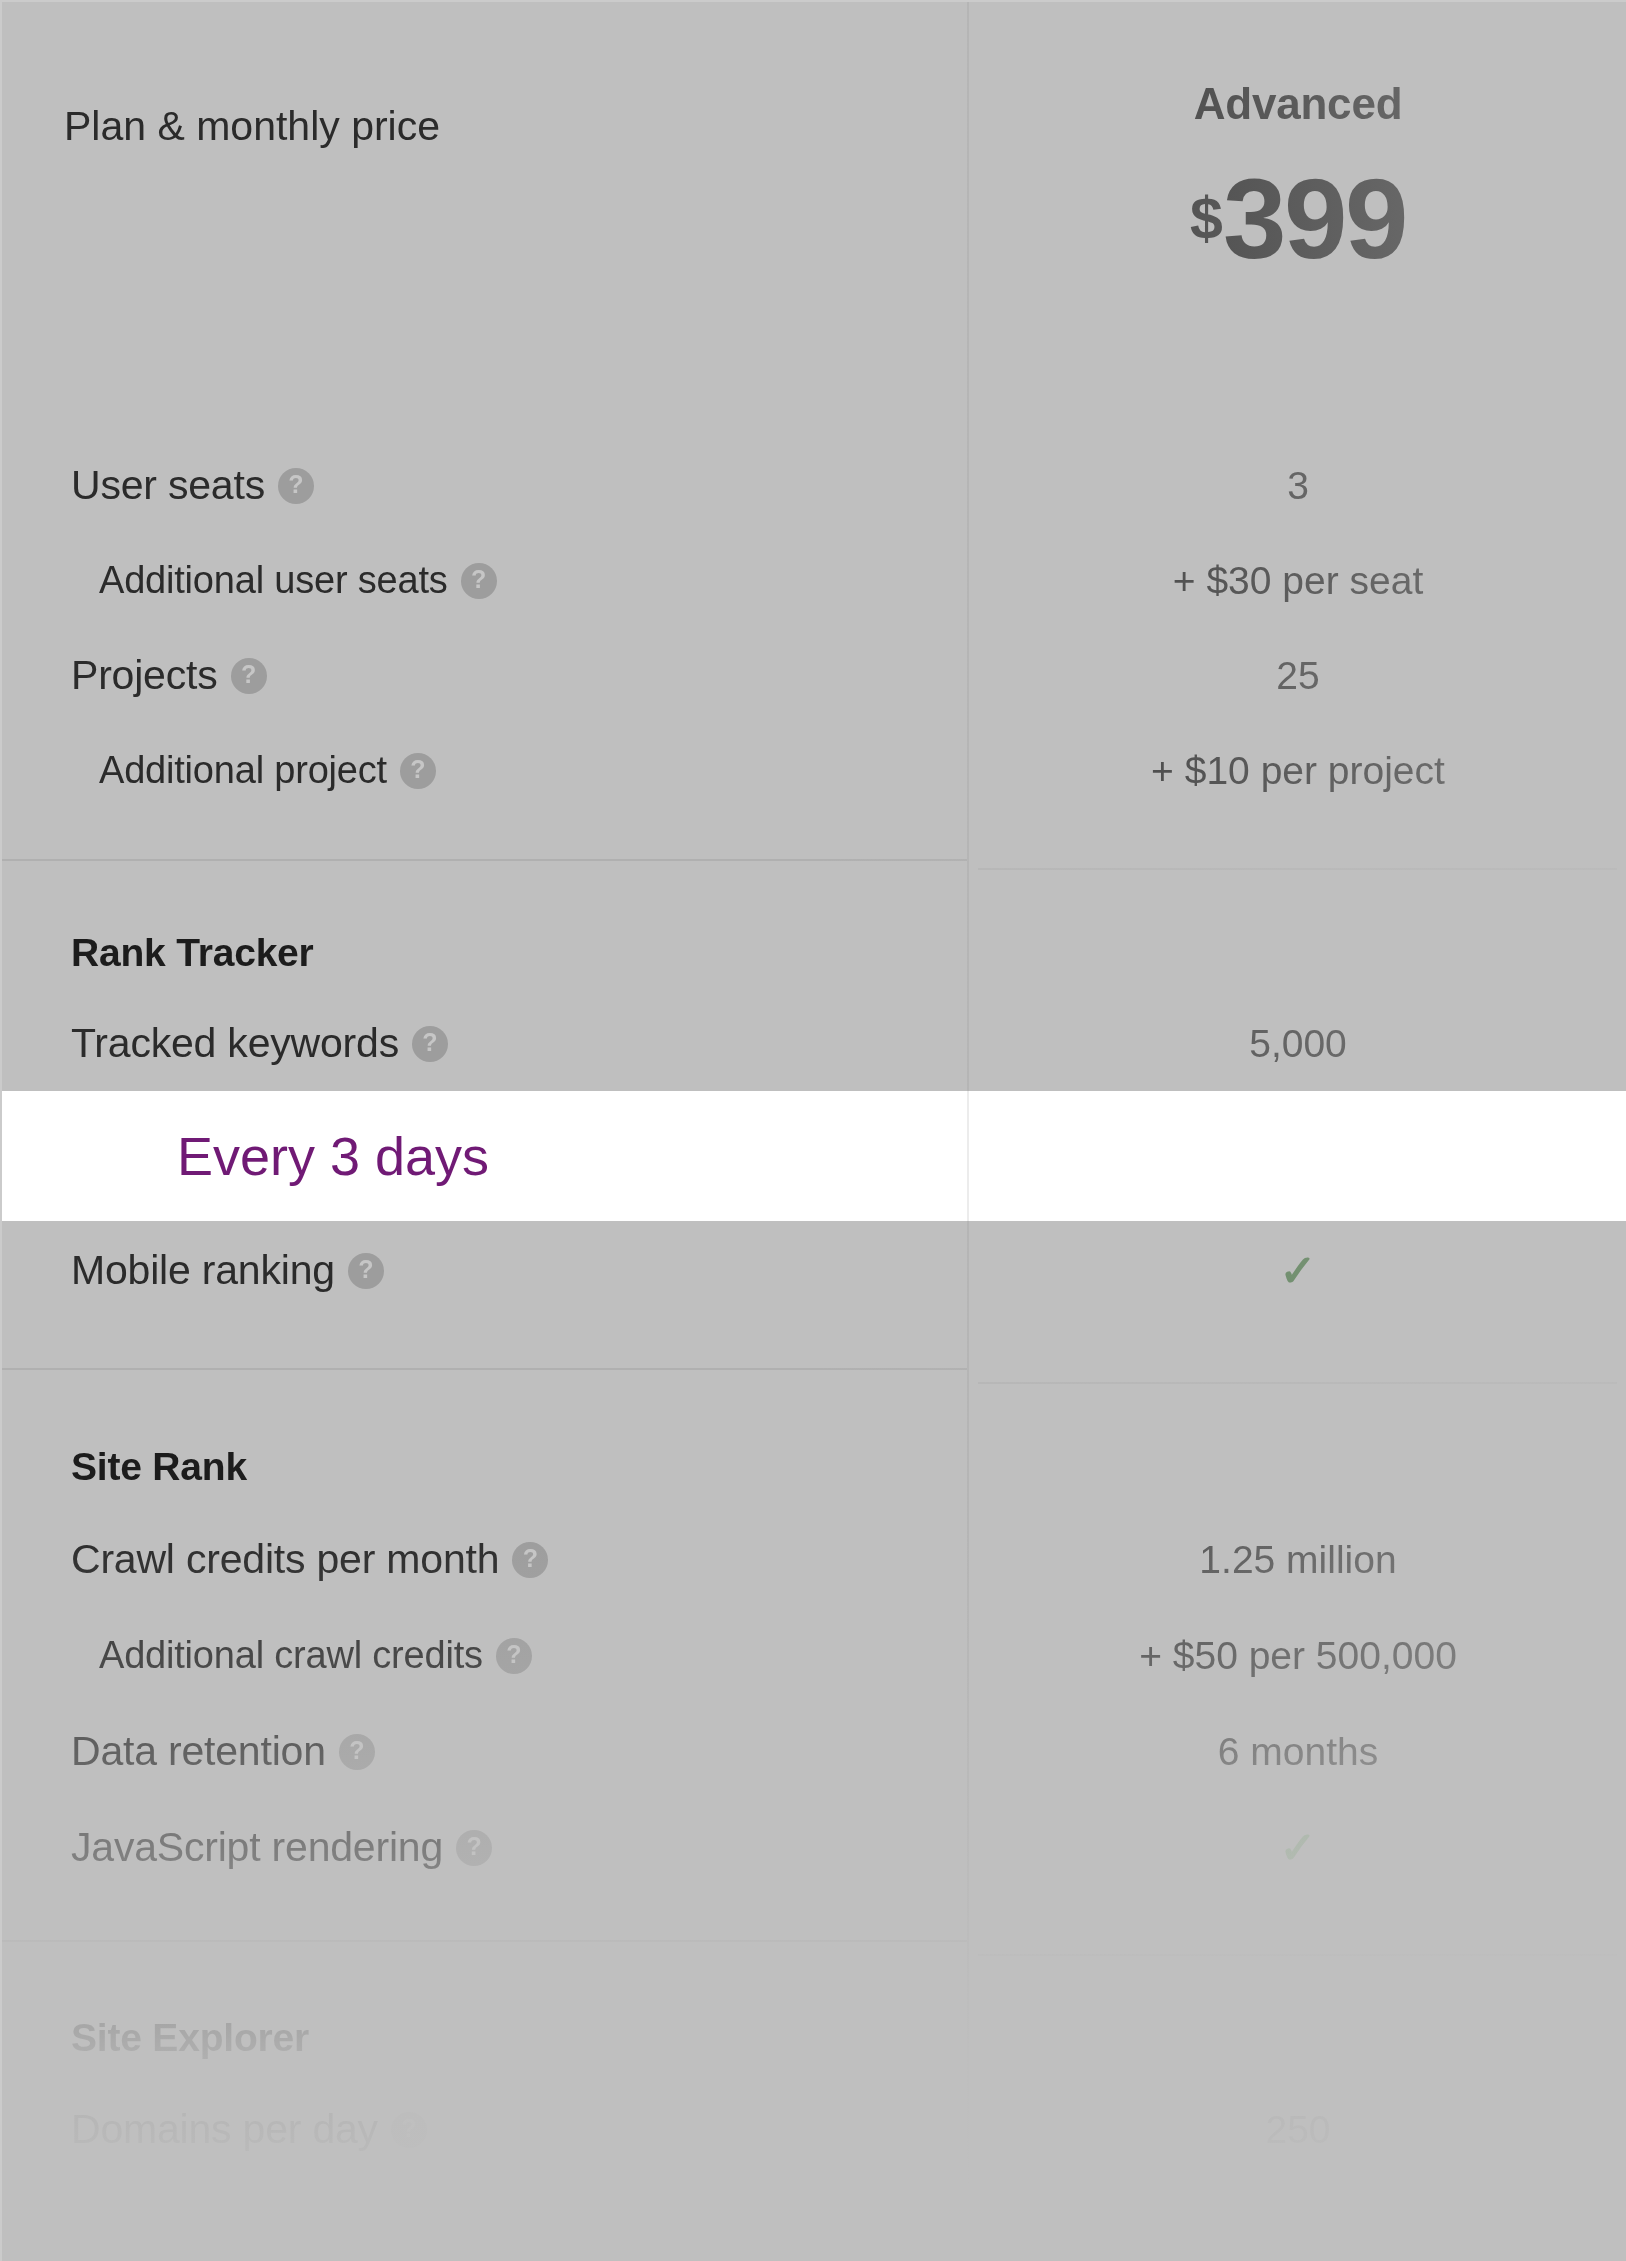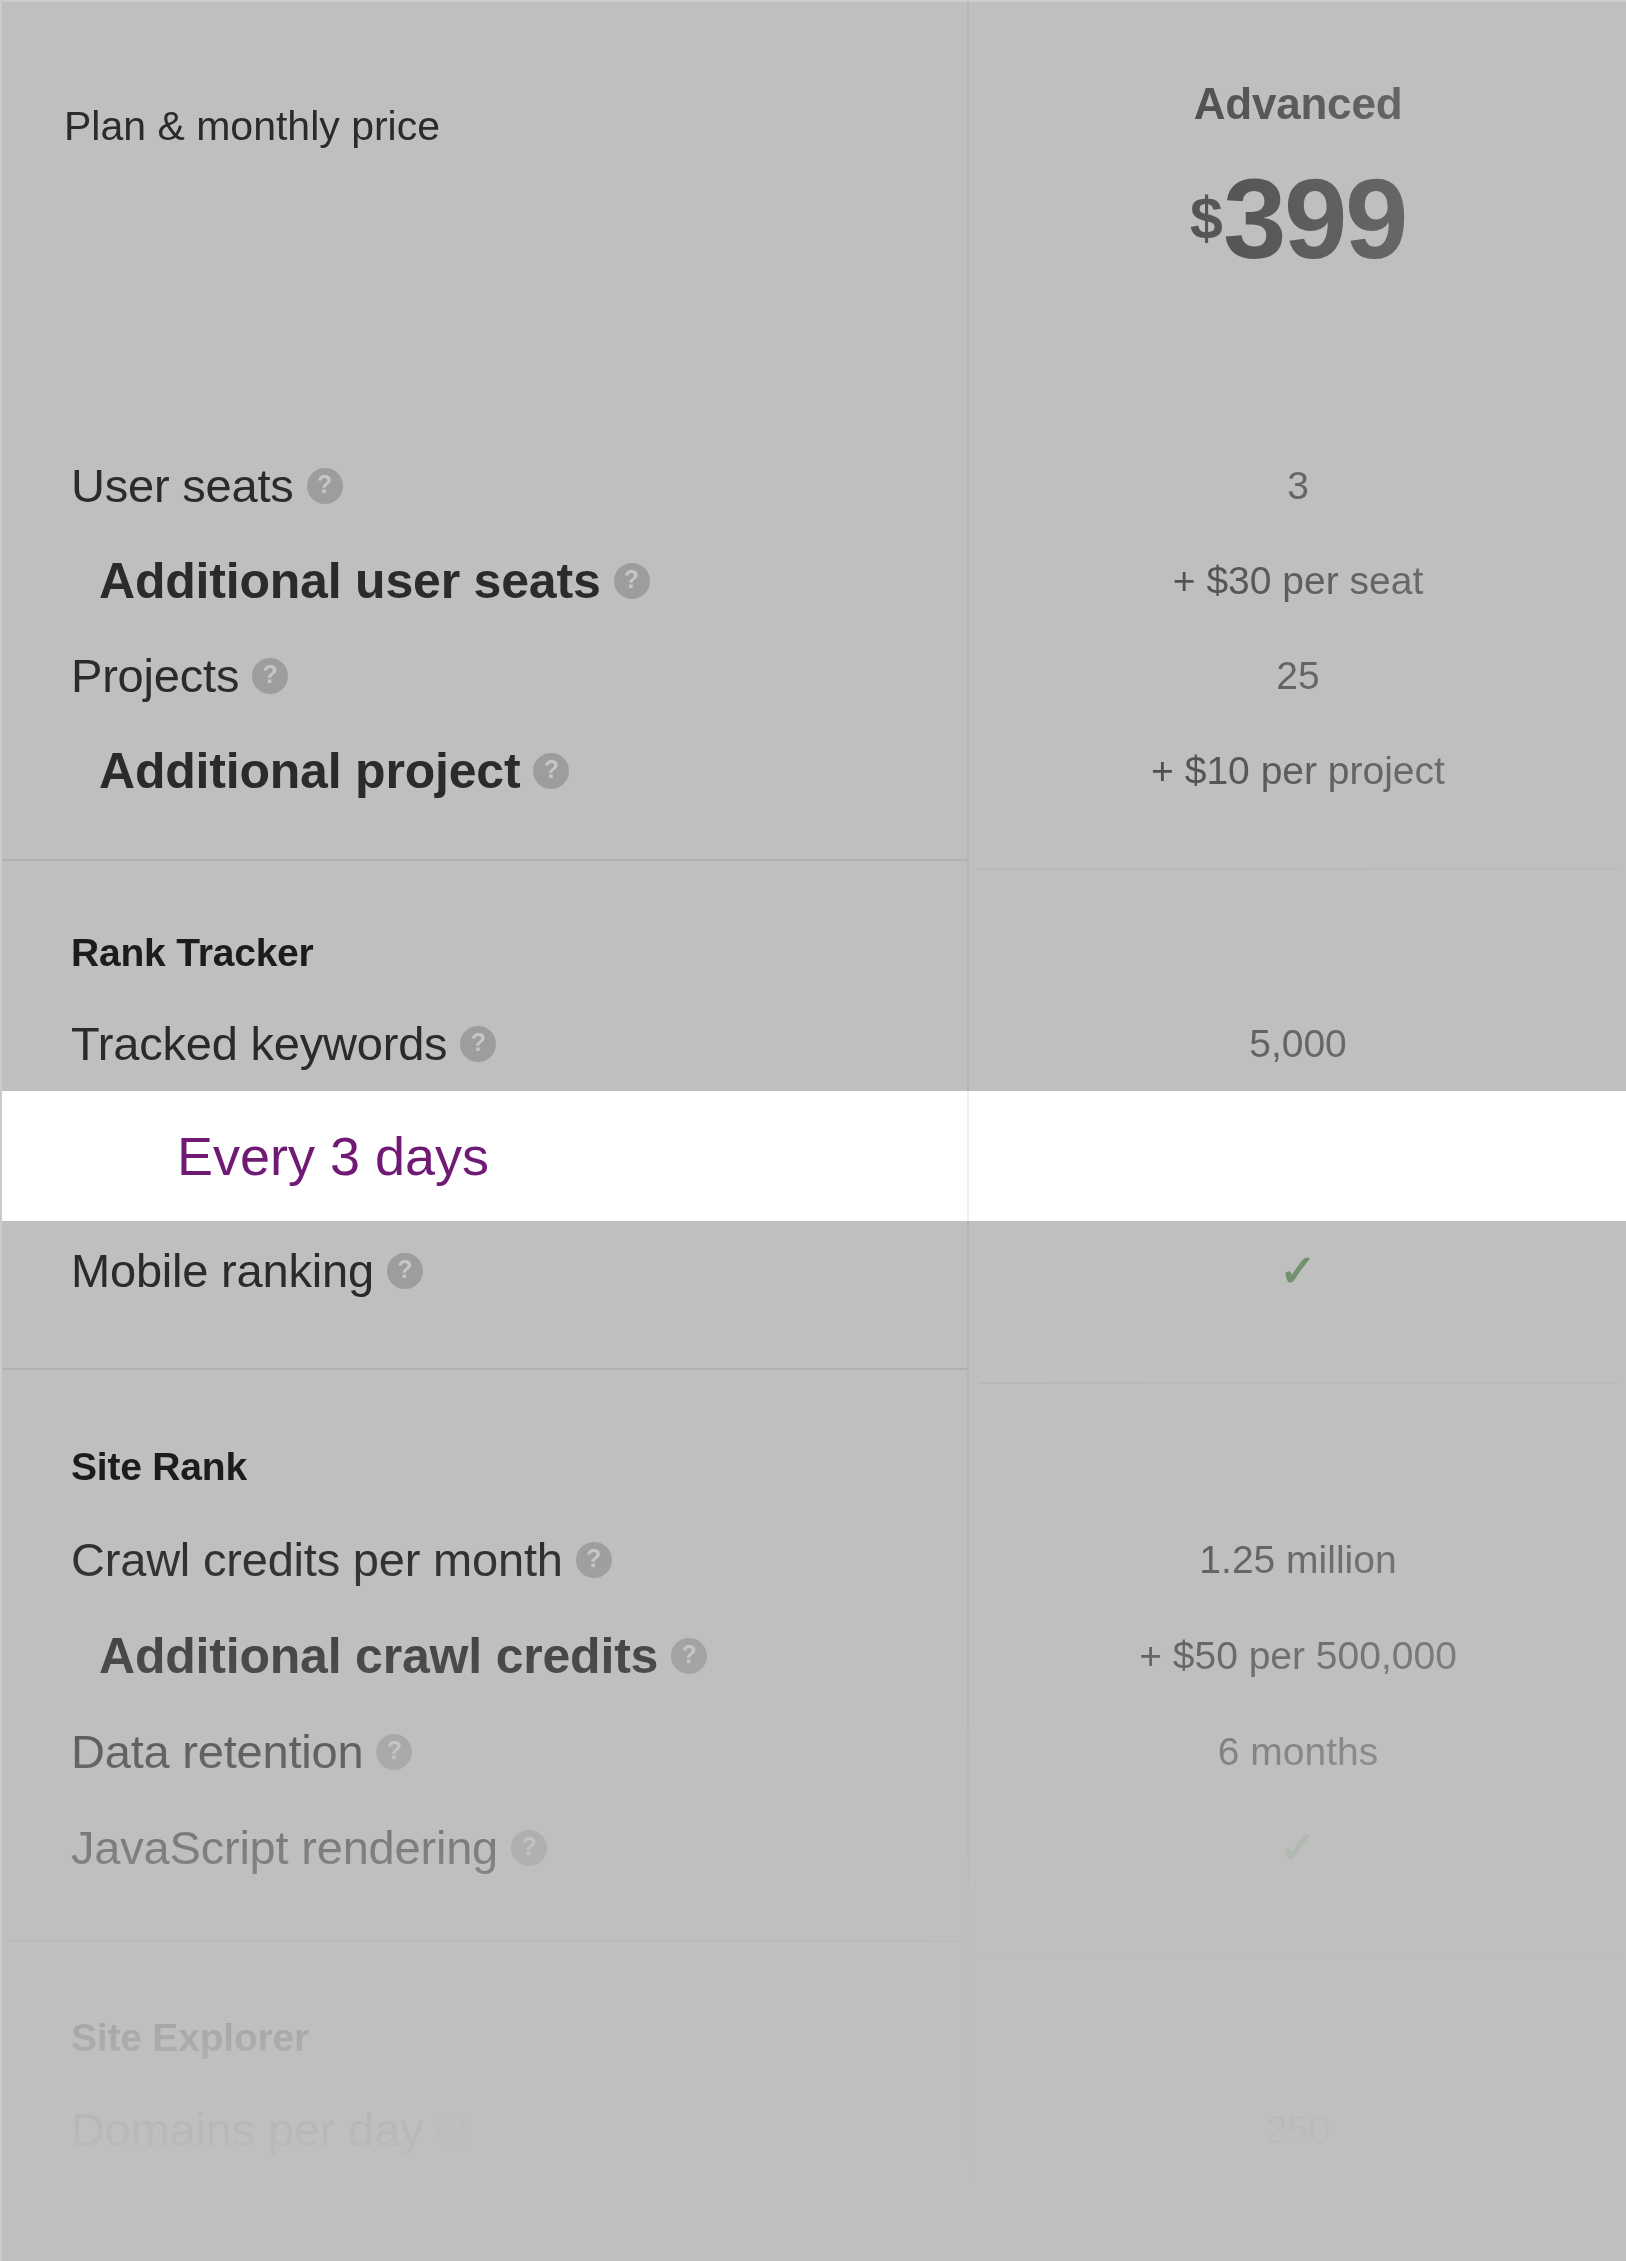--- a/index.html
+++ b/index.html
@@ -39,24 +39,24 @@
     display:flex;align-items:center;
   }
   .cell-right{
     width:662px;box-sizing:border-box;
     display:flex;align-items:center;justify-content:center;
     text-align:center;
   }
 
   
   .feat-label{
-    font-size:47px;color:#2b2b2b;letter-spacing:-0.2px;
+    font-size:41px;color:#2b2b2b;letter-spacing:-0.2px;
     white-space:nowrap;
   }
-  .feat-label.sub{padding-left:28px;font-size:50px;font-weight:bold;}
+  .feat-label.sub{padding-left:28px;font-size:38px;}
   .section-title{
     font-size:39px;font-weight:bold;color:#1c1c1c;letter-spacing:-0.2px;
   }
   .val{
     font-size:39px;color:#3a3a3a;white-space:nowrap;
   }
   .val.addon{color:#2e2e2e;}
 
   
   .help-icon{

